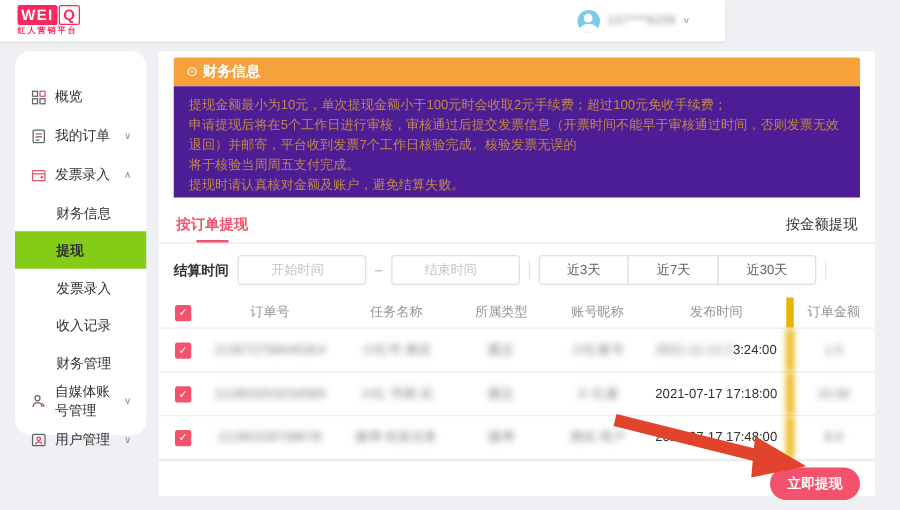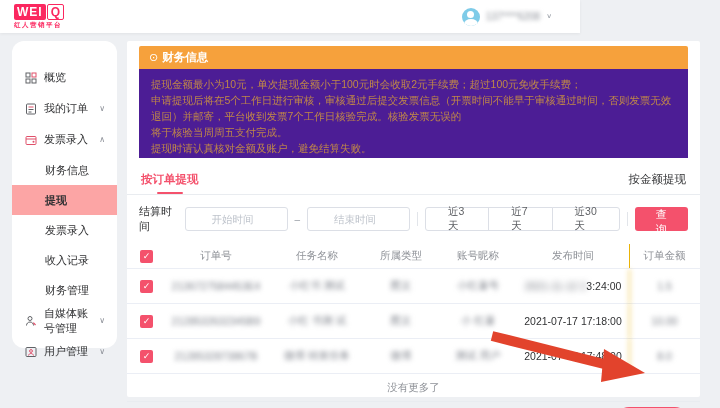--- a/index.html
+++ b/index.html
@@ -26,38 +26,38 @@
   .avatar:after{content:"";position:absolute;left:2px;top:11px;width:14px;height:10px;border-radius:50%;background:#fff;}
   .user-name{color:#8a8e96;font-size:10px;filter:blur(2px);}
   .user-caret{color:#9aa0a8;font-size:8px;transform:scaleY(.8);}
   
   .sidebar{position:absolute;left:12px;top:41px;width:105px;height:307px;background:#fff;
     border-radius:12px;padding-top:21px;}
   .side-item{height:31px;display:flex;align-items:center;padding:0 12px 0 13px;cursor:pointer;gap:7px;}
   .side-item .lbl{flex:1;font-size:11px;color:#303133;}
   .side-item .chev{color:#8a8e96;font-size:8px;}
   .side-sub{height:30px;display:flex;align-items:center;padding-left:33px;cursor:pointer;font-size:11px;color:#303133;}
-  .side-sub.active{background:#fca5a5;font-weight:bold;}
+  .side-sub.active{background:#84cc16;font-weight:bold;}
   .sicon{width:12px;height:12px;flex:0 0 12px;}
   
   .main{position:absolute;left:127px;top:41px;width:573px;height:356px;background:#fff;border-radius:2px;}
   .notice{margin:5px 12px 0;}
   .notice-head{height:23px;background:#f6a13c;border-radius:2px 2px 0 0;display:flex;
     align-items:center;padding:0 10px;color:#fff;font-size:11.5px;font-weight:bold;gap:4px;}
   .notice-head .i-ic{font-size:11px;font-weight:normal;}
   .notice-body{background:#4c1d95;padding:7px 12px 2px;color:#c08848;font-size:10.5px;line-height:16px;}
   
   .tabs{display:flex;gap:42px;padding:0 14px;margin-top:10px;height:27px;border-bottom:1px solid #e9ecf0;justify-content:space-between;}
   .tab{font-size:11.5px;color:#303133;cursor:pointer;position:relative;padding-top:4px;}
   .tab.active{color:#f4516c;font-weight:bold;}
   .tab.active:after{content:"";position:absolute;left:50%;transform:translateX(-50%);
     bottom:0;width:26px;height:2.5px;background:#f4516c;border-radius:2px;}
   
   .filter{display:flex;align-items:center;padding:9px 12px 8px;gap:7px;}
-  .filter-label{font-weight:normal;font-size:11px;color:#303133;}
+  .filter-label{font-weight:bold;font-size:11px;color:#303133;}
   .date-input{width:103px;height:24px;border:1px solid #dcdfe6;border-radius:3px;
     display:flex;align-items:center;padding:0 6px;gap:20px;background:#fff;}
   .date-input input{border:0;outline:0;width:70px;font-size:10.5px;color:#606266;
     font-family:inherit;background:transparent;}
   .date-input input::placeholder{color:#bfc4cc;}
   .dash{color:#9aa0a8;font-size:10px;}
   .vdiv{width:1px;height:14px;background:#e2e5ea;}
   .quick{display:flex;}
   .quick-btn{height:24px;padding:0 22px;border:1px solid #dcdfe6;font-size:10.5px;color:#606266;
     display:flex;align-items:center;background:#fff;cursor:pointer;margin-left:-1px;}
@@ -66,21 +66,21 @@
   .search-btn{height:24px;padding:0 17px;background:#f4516c;border:none;border-radius:3px;
     color:#fff;font-size:11px;cursor:pointer;font-family:inherit;}
   
   .tbl{margin-top:2px;}
   .trow{display:flex;align-items:center;border-bottom:1px solid #ebeef5;}
   .trow.head{height:25px;}
   .trow.data{height:35px;}
   .tc{text-align:center;font-size:10.5px;}
   .c0{width:34px;padding-left:13px;text-align:left;}
   .c1{width:110px;}.c2{width:92px;}.c3{width:76px;}.c4{width:78px;}.c5{width:112px;}
-  .c6{width:70px;border-left:1px solid #eab308;align-self:stretch;display:flex;align-items:center;justify-content:center;}
+  .c6{width:70px;border-left:6px solid #eab308;align-self:stretch;display:flex;align-items:center;justify-content:center;}
   .head .tc{color:#909399;}
   .cb{width:13px;height:13px;background:#f4516c;border-radius:2px;color:#fff;font-size:9px;
     display:inline-flex;align-items:center;justify-content:center;cursor:pointer;line-height:1;}
   .blur{filter:blur(2.6px);color:#7b7f88;}
   .blur-strong{filter:blur(3px);color:#6f737c;}
   .dtime{color:#303133;font-size:10.5px;white-space:nowrap;}
   .empty{Text-align:center;text-align:center;color:#909399;font-size:10.5px;padding:7px 0 6px;}
   
   .foot{border-top:1px solid #e9ecf0;height:36px;display:flex;align-items:center;
     padding:0 12px;position:relative;}
@@ -202,21 +202,20 @@
         </svg>
       <input placeholder="结束时间" style="">
     </div>
     <span class="vdiv"></span>
     <div class="quick">
       <span class="quick-btn">近3天</span>
       <span class="quick-btn">近7天</span>
       <span class="quick-btn">近30天</span>
     </div>
     <span class="vdiv"></span>
-    <button class="search-btn">查询</button>
   </div>
 
   <div class="tbl">
     <div class="trow head">
       <span class="tc c0"><span class="cb">✓</span></span>
       <span class="tc c1">订单号</span>
       <span class="tc c2">任务名称</span>
       <span class="tc c3">所属类型</span>
       <span class="tc c4">账号昵称</span>
       <span class="tc c5">发布时间</span>
@@ -246,21 +245,20 @@
     <div class="trow data">
       <span class="tc c0"><span class="cb">✓</span></span>
       <span class="tc c1 blur">2128532873867B</span>
       <span class="tc c2 blur">微博 转发任务</span>
       <span class="tc c3 blur">微博</span>
       <span class="tc c4 blur">测试 用户</span>
       <span class="tc c5 dtime">2021-07-17 17:48:00</span>
       <span class="tc c6 blur">8.0</span>
     </div>
 
-    <div class="empty">没有更多了</div>
   </div>
 
   <div class="foot">
 
     <button class="withdraw-btn">立即提现</button>
   </div>
 </div>
 
 <div class="arrow-wrap">
   <svg width="200" height="72" viewBox="0 0 200 72">

